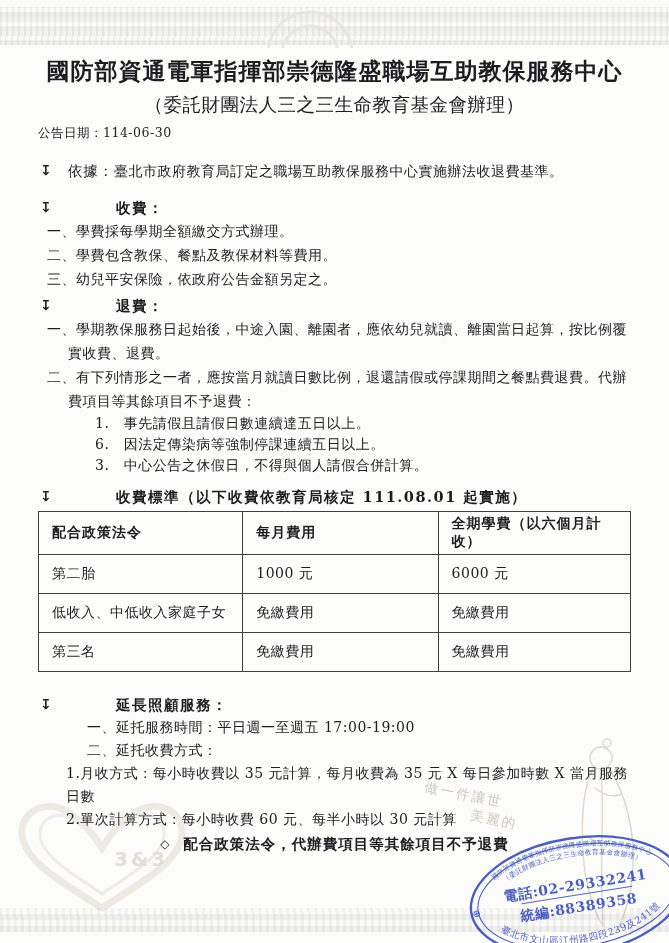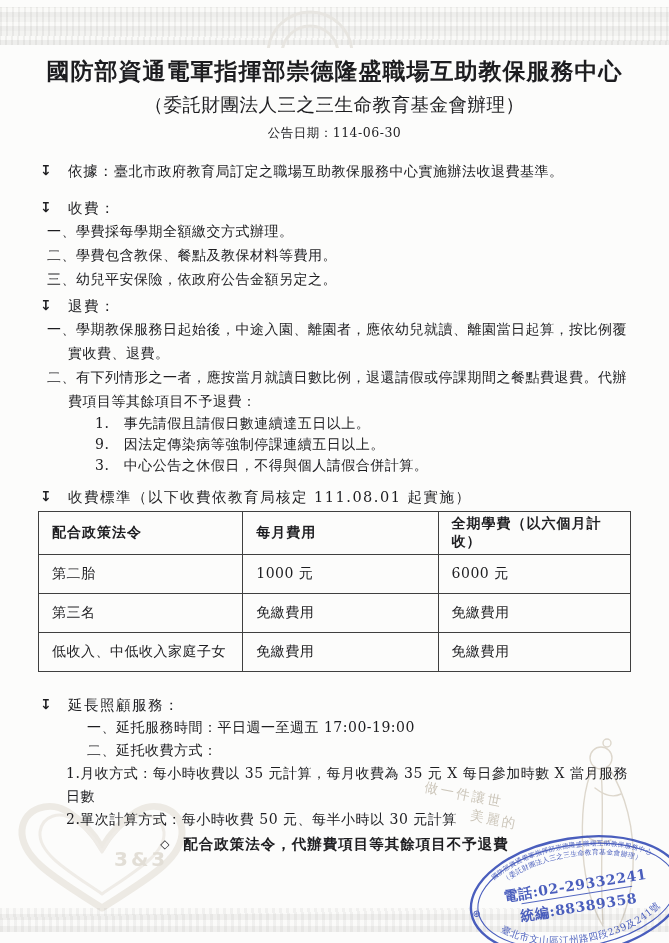--- a/index.html
+++ b/index.html
@@ -33,24 +33,24 @@
   .wm-figure { position:absolute; left:553px; top:718px; z-index:0; }
   .wm-figure * { fill:none; stroke:#ddd7cc; stroke-width:1.4; stroke-linecap:round; }
   .wm-slogan { position:absolute; z-index:1; color:#ccc6ba; font-size:13.5px; letter-spacing:2.5px; white-space:nowrap; }
   .wm-slogan.s1 { left:424px; top:786px; transform:rotate(11deg); }
   .wm-slogan.s2 { left:470px; top:811px; transform:rotate(11deg); }
   
   .content { position:absolute; top:0; left:38px; width:593px; z-index:2; }
   .title { margin:56px 0 0 0; text-align:center; font-size:23px; font-weight:600; letter-spacing:1px; line-height:30px; }
   .subtitle { margin-top:7px; text-align:center; font-size:18.5px; line-height:24px; letter-spacing:.5px; }
   .doc-title { margin-top:13px; text-align:center; font-size:17.5px; font-weight:700; line-height:22px; letter-spacing:1px; }
-  .announce-date { margin-top:7px; text-align:center; font-size:12.5px; line-height:17px; letter-spacing:.5px; }
+  .announce-date { margin-top:7px; text-align:left; font-size:12.5px; line-height:17px; letter-spacing:.5px; }
   .sec-head { display:flex; align-items:baseline; font-size:14.5px; line-height:22px; }
   .bullet { font-family:"DejaVu Sans", sans-serif; font-size:14px; font-weight:bold; width:28px; flex:0 0 28px; text-align:left; padding-left:2px; position:relative; top:-1px; }
-  .sec-label { font-weight:400; letter-spacing:1.5px; }
+  .sec-label { font-weight:700; letter-spacing:1.5px;margin-left:48px; }
   .sec-inline { font-weight:400; letter-spacing:.8px; }
   .sec-items { padding-left:9px; }
   .item { font-size:14px; letter-spacing:.5px; }
   .lh24 { line-height:24px; }
   .lh23 { line-height:23px;margin-left:40px; }
   .lh20 { line-height:24px; }
   .hang { padding-left:21px; text-indent:-21px; }
   .subs { padding-left:48px; }
   .sub-item { font-size:14px; line-height:21px; letter-spacing:.5px; }
   .m-basis { margin-top:19px; }
@@ -139,21 +139,21 @@
     <div class="m-refund">
       <div class="sec-head">
         <span class="bullet">↧</span>
         <span class="sec-label">退費：</span>
       </div>
       <div class="sec-items">
         <div class="item lh20 hang">一、學期教保服務日起始後，中途入園、離園者，應依幼兒就讀、離園當日起算，按比例覆實收費、退費。</div>
         <div class="item lh20 hang">二、有下列情形之一者，應按當月就讀日數比例，退還請假或停課期間之餐點費退費。代辦費項目等其餘項目不予退費：</div>
         <div class="subs">
           <div class="sub-item">1.　事先請假且請假日數連續達五日以上。</div>
-          <div class="sub-item">9.　因法定傳染病等強制停課連續五日以上。</div>
+          <div class="sub-item">6.　因法定傳染病等強制停課連續五日以上。</div>
           <div class="sub-item">3.　中心公告之休假日，不得與個人請假合併計算。</div>
         </div>
       </div>
     </div>
 
     <div class="sec-head m-std">
       <span class="bullet">↧</span>
       <span class="sec-label">收費標準（以下收費依教育局核定 111.08.01 起實施）</span>
     </div>
     <table class="fees">
@@ -164,44 +164,44 @@
           <th class="col3">全期學費（以六個月計收）</th>
         </tr>
       </thead>
       <tbody>
         <tr>
           <td>第二胎</td>
           <td>1000 元</td>
           <td>6000 元</td>
         </tr>
         <tr>
+          <td>低收入、中低收入家庭子女</td>
+          <td>免繳費用</td>
+          <td>免繳費用</td>
+        </tr>
+        <tr>
           <td>第三名</td>
-          <td>免繳費用</td>
-          <td>免繳費用</td>
-        </tr>
-        <tr>
-          <td>低收入、中低收入家庭子女</td>
           <td>免繳費用</td>
           <td>免繳費用</td>
         </tr>
       </tbody>
     </table>
 
     <div class="m-ext">
       <div class="sec-head">
         <span class="bullet">↧</span>
         <span class="sec-label">延長照顧服務：</span>
       </div>
       <div class="sec-items">
         <div class="item lh23">一、延托服務時間：平日週一至週五 17:00-19:00</div>
         <div class="item lh23">二、延托收費方式：</div>
       </div>
       <div class="ext-subs">
         <div class="ext-sub">1.月收方式：每小時收費以 35 元計算，每月收費為 35 元 X 每日參加時數 X 當月服務日數</div>
-        <div class="ext-sub">2.單次計算方式：每小時收費 50 元、每半小時以 30 元計算</div>
+        <div class="ext-sub">2.單次計算方式：每小時收費 60 元、每半小時以 30 元計算</div>
       </div>
     </div>
 
     <div class="footnote">
       <span class="diamond">◇</span>
       <span>配合政策法令，代辦費項目等其餘項目不予退費</span>
     </div>
   </div>
 
   <svg class="stamp" viewBox="0 0 232 152">

